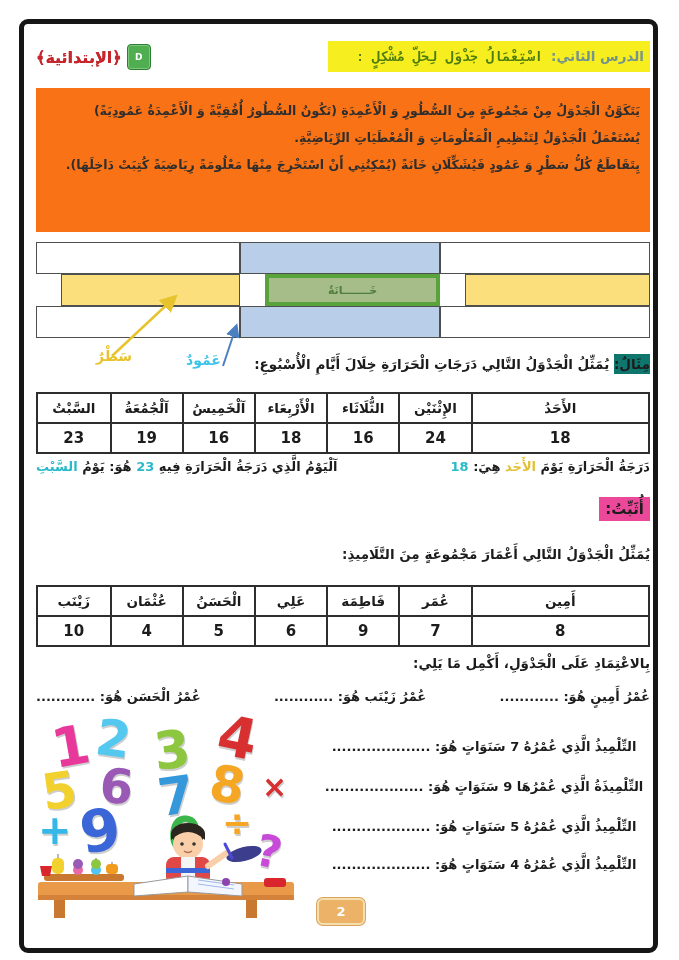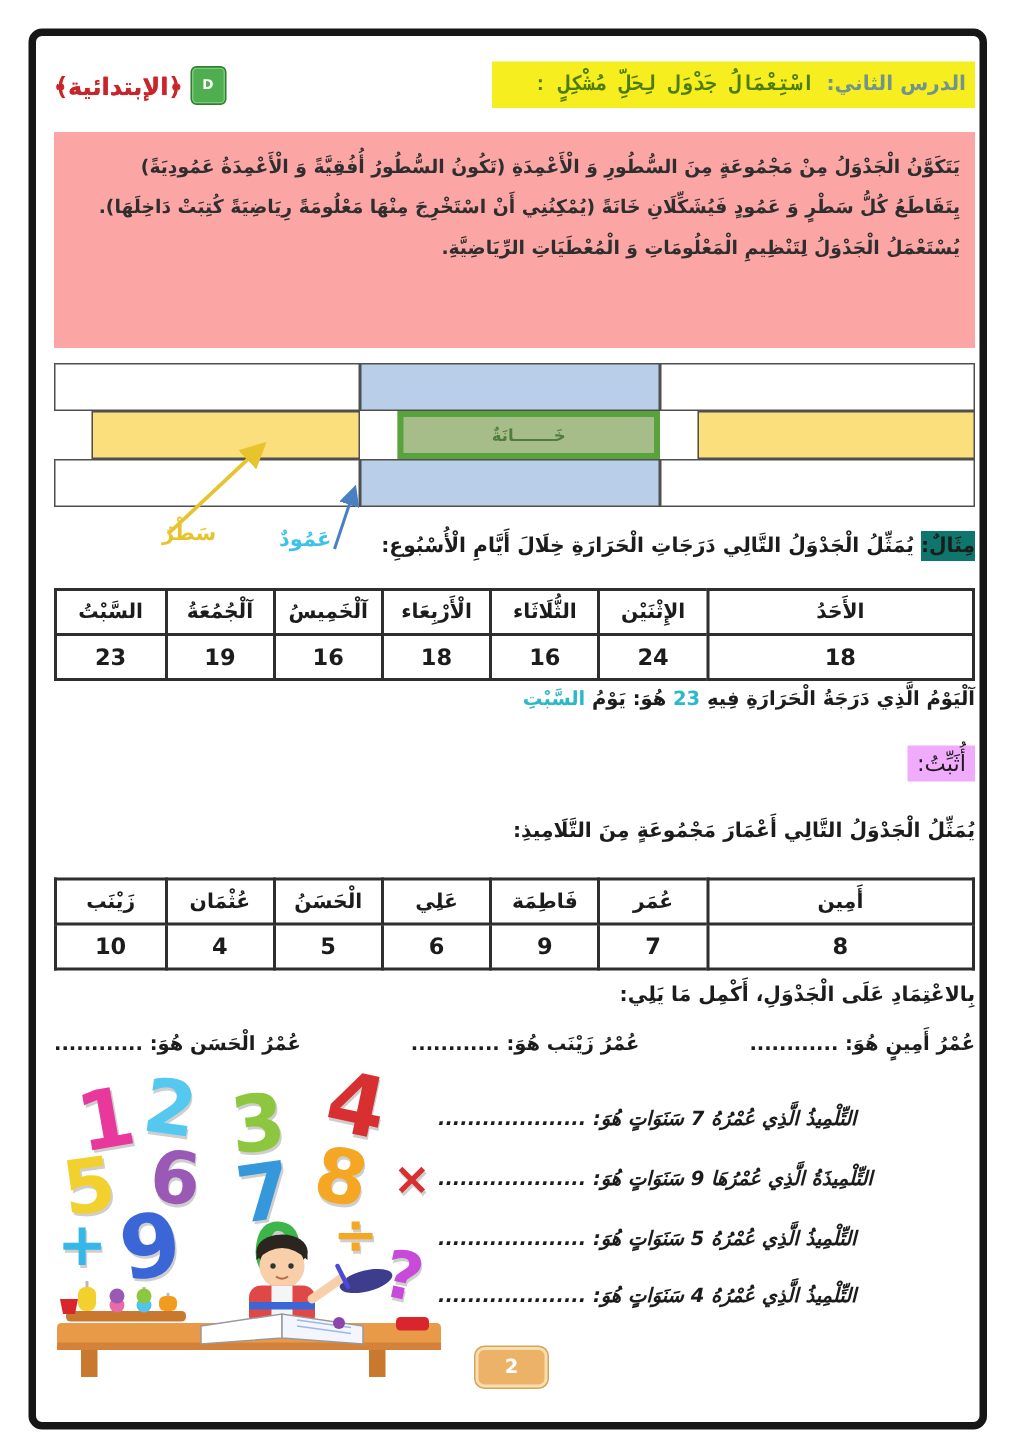--- a/index.html
+++ b/index.html
@@ -28,39 +28,39 @@
     text-shadow:0 0 0.5px #c5252b;
   }
   .logo-badge{
     width:22px;height:24px;background:#4fae4f;border:1px solid #2e7d32;border-radius:4px;
     color:#fff;font-size:9px;font-weight:bold;display:flex;align-items:center;justify-content:center;
     box-shadow:inset 0 0 0 1px #7cc97c;
   }
   
   .intro-box{
     position:absolute;top:88px;left:36px;width:594px;height:126px;
-    padding:10px 10px 8px 10px;background:#fca5a5;
+    padding:10px 10px 8px 10px;background:#f97316;
     direction:rtl;text-align:right;font-size:12.5px;font-weight:600;
     line-height:2.15;color:#2e2e2e;overflow:hidden;
   }
   .intro-box p{margin:0;}
   
   .dgrid{
     position:absolute;top:242px;left:36px;width:614px;
     display:grid;grid-template-columns:204px 200px 210px;grid-template-rows:32px 32px 32px;
   }
   .dcell{border:1px solid #4f4f4f;background:#fff;box-sizing:border-box;}
   .dcell.col-blue{background:#b9cfe9;}
   .dcell.row-yellow{background:#fbdf7d;margin-left:25px;}
   .dcell.cell-green{
     background:#a6bd8a;border:4px solid #58a33c;
     display:flex;align-items:center;justify-content:center;
     color:#4f7d3c;font-size:11px;font-weight:bold;
   }
-  .row-label{position:absolute;left:108px;top:348px;color:#e7c32e;font-weight:bold;font-size:14px;}
+  .row-label{position:absolute;left:96px;top:348px;color:#e7c32e;font-weight:bold;font-size:14px;}
   .col-label{position:absolute;left:186px;top:352px;color:#3ec3e8;font-weight:bold;font-size:14px;}
   .arrows{position:absolute;left:90px;top:285px;width:170px;height:90px;}
   
   .example-line{
     position:absolute;top:356px;left:250px;width:400px;direction:rtl;text-align:right;
     font-size:13.5px;font-weight:bold;
   }
   .badge-cyan{background:#0f766e;padding:2px 0;}
   .data-table{
     position:absolute;left:36px;width:614px;border-collapse:collapse;direction:rtl;
@@ -73,38 +73,38 @@
   }
   .data-table .vals td{font-size:15px;}
   .answers{
     position:absolute;top:459px;left:36px;width:614px;direction:rtl;
     display:flex;justify-content:space-between;font-size:13px;font-weight:bold;
   }
   .hl-yellow{color:#e2bf35;}
   .hl-cyan{color:#29b9c9;margin-top:33px;}
   
   .assert-badge{
-    position:absolute;top:497px;right:29px;background:#f0abfc;
-    font-size:15px;font-weight:normal;padding:3px 6px;direction:rtl;
+    position:absolute;top:497px;right:29px;background:#ec4899;
+    font-size:15px;font-weight:bold;padding:3px 6px;direction:rtl;
   }
   .prompt2{
     position:absolute;top:546px;left:250px;width:400px;direction:rtl;text-align:right;
     font-weight:bold;font-size:13.5px;
   }
   .instruction{
     position:absolute;top:655px;left:350px;width:300px;direction:rtl;text-align:right;
     font-weight:bold;font-size:13.5px;
   }
   .qrow{
     position:absolute;top:689px;left:36px;width:614px;direction:rtl;
     display:flex;justify-content:space-between;font-weight:bold;font-size:13px;
   }
   .q{
-    position:absolute;left:292px;width:352px;direction:rtl;text-align:left;
-    font-weight:bold;font-size:13px;font-style:italic;
+    position:absolute;left:308px;width:352px;direction:rtl;text-align:center;
+    font-weight:bold;font-size:13px;
   }
   .q2{top:739px;} .q3{top:779px;} .q4{top:819px;} .q5{top:857px;}
   
   .illustration{position:absolute;left:38px;top:714px;width:256px;height:204px;}
   .glyph{
     position:absolute;font-weight:bold;line-height:1;
     text-shadow:1px 2px 0 rgba(60,60,60,0.25);
   }
   .g1{left:14px;top:6px;font-size:54px;color:#e8389b;transform:rotate(-10deg);}
   .g2{left:58px;top:0px;font-size:50px;color:#55c8f0;transform:rotate(8deg);}
@@ -136,22 +136,22 @@
 <div class="title-hl">
   <span class="lesson-name">الدرس الثاني:</span><span class="lesson-title"> اسْتِعْمَالُ جَدْوَل لِحَلِّ مُشْكِلٍ :</span>
 </div>
 <div class="logo">
   <span class="logo-text">﴿الإبتدائية﴾</span>
   <span class="logo-badge">D</span>
 </div>
 
 <div class="intro-box">
   <p>يَتَكَوَّنُ الْجَدْوَلُ مِنْ مَجْمُوعَةٍ مِنَ السُّطُورِ وَ الْأَعْمِدَةِ (تَكُونُ السُّطُورُ أُفُقِيَّةً وَ الْأَعْمِدَةُ عَمُودِيَةً)</p>
+  <p>يُسْتَعْمَلُ الْجَدْوَلُ لِتَنْظِيمِ الْمَعْلُومَاتِ وَ الْمُعْطَيَاتِ الرِّيَاضِيَّةِ.</p>
   <p>يِتَقَاطَعُ كُلُّ سَطْرٍ وَ عَمُودٍ فَيُشَكِّلَانِ خَانَةً (يُمْكِنُنِي أَنْ اسْتَخْرِجَ مِنْهَا مَعْلُومَةً رِيَاضِيَةً كُتِبَتْ دَاخِلَهَا).</p>
-  <p>يُسْتَعْمَلُ الْجَدْوَلُ لِتَنْظِيمِ الْمَعْلُومَاتِ وَ الْمُعْطَيَاتِ الرِّيَاضِيَّةِ.</p>
 </div>
 
 <div class="dgrid">
   <div class="dcell"></div>
   <div class="dcell col-blue"></div>
   <div class="dcell"></div>
   <div class="dcell row-yellow"></div>
   <div class="dcell row-yellow cell-green">خَـــــــانَةٌ</div>
   <div class="dcell row-yellow"></div>
   <div class="dcell"></div>
@@ -204,20 +204,23 @@
     <td>18</td>
     <td>16</td>
     <td>19</td>
     <td>23</td>
   </tr>
 </tbody>
   </table>
 
 <div class="answers">
   <span>
+    <span>دَرَجَةُ الْحَرَارَةِ يَوْمَ </span><span class="hl-yellow">الأَحَد</span><span> هِيَ: </span><span class="hl-cyan">18</span>
+  </span>
+  <span>
     <span>آلْيَوْمُ الَّذِي دَرَجَةُ الْحَرَارَةِ فِيهِ </span><span class="hl-cyan">23</span><span> هُوَ: يَوْمُ </span><span class="hl-cyan">السَّبْتِ</span>
   </span>
 </div>
 
 <div class="assert-badge">أُثَبِّتُ:</div>
 <div class="prompt2">يُمَثِّلُ الْجَدْوَلُ التَّالِي أَعْمَارَ مَجْمُوعَةٍ مِنَ التَّلَامِيذِ:</div>
 
 <table class="data-table t2">
   <colgroup>
     <col style="width:29%">

